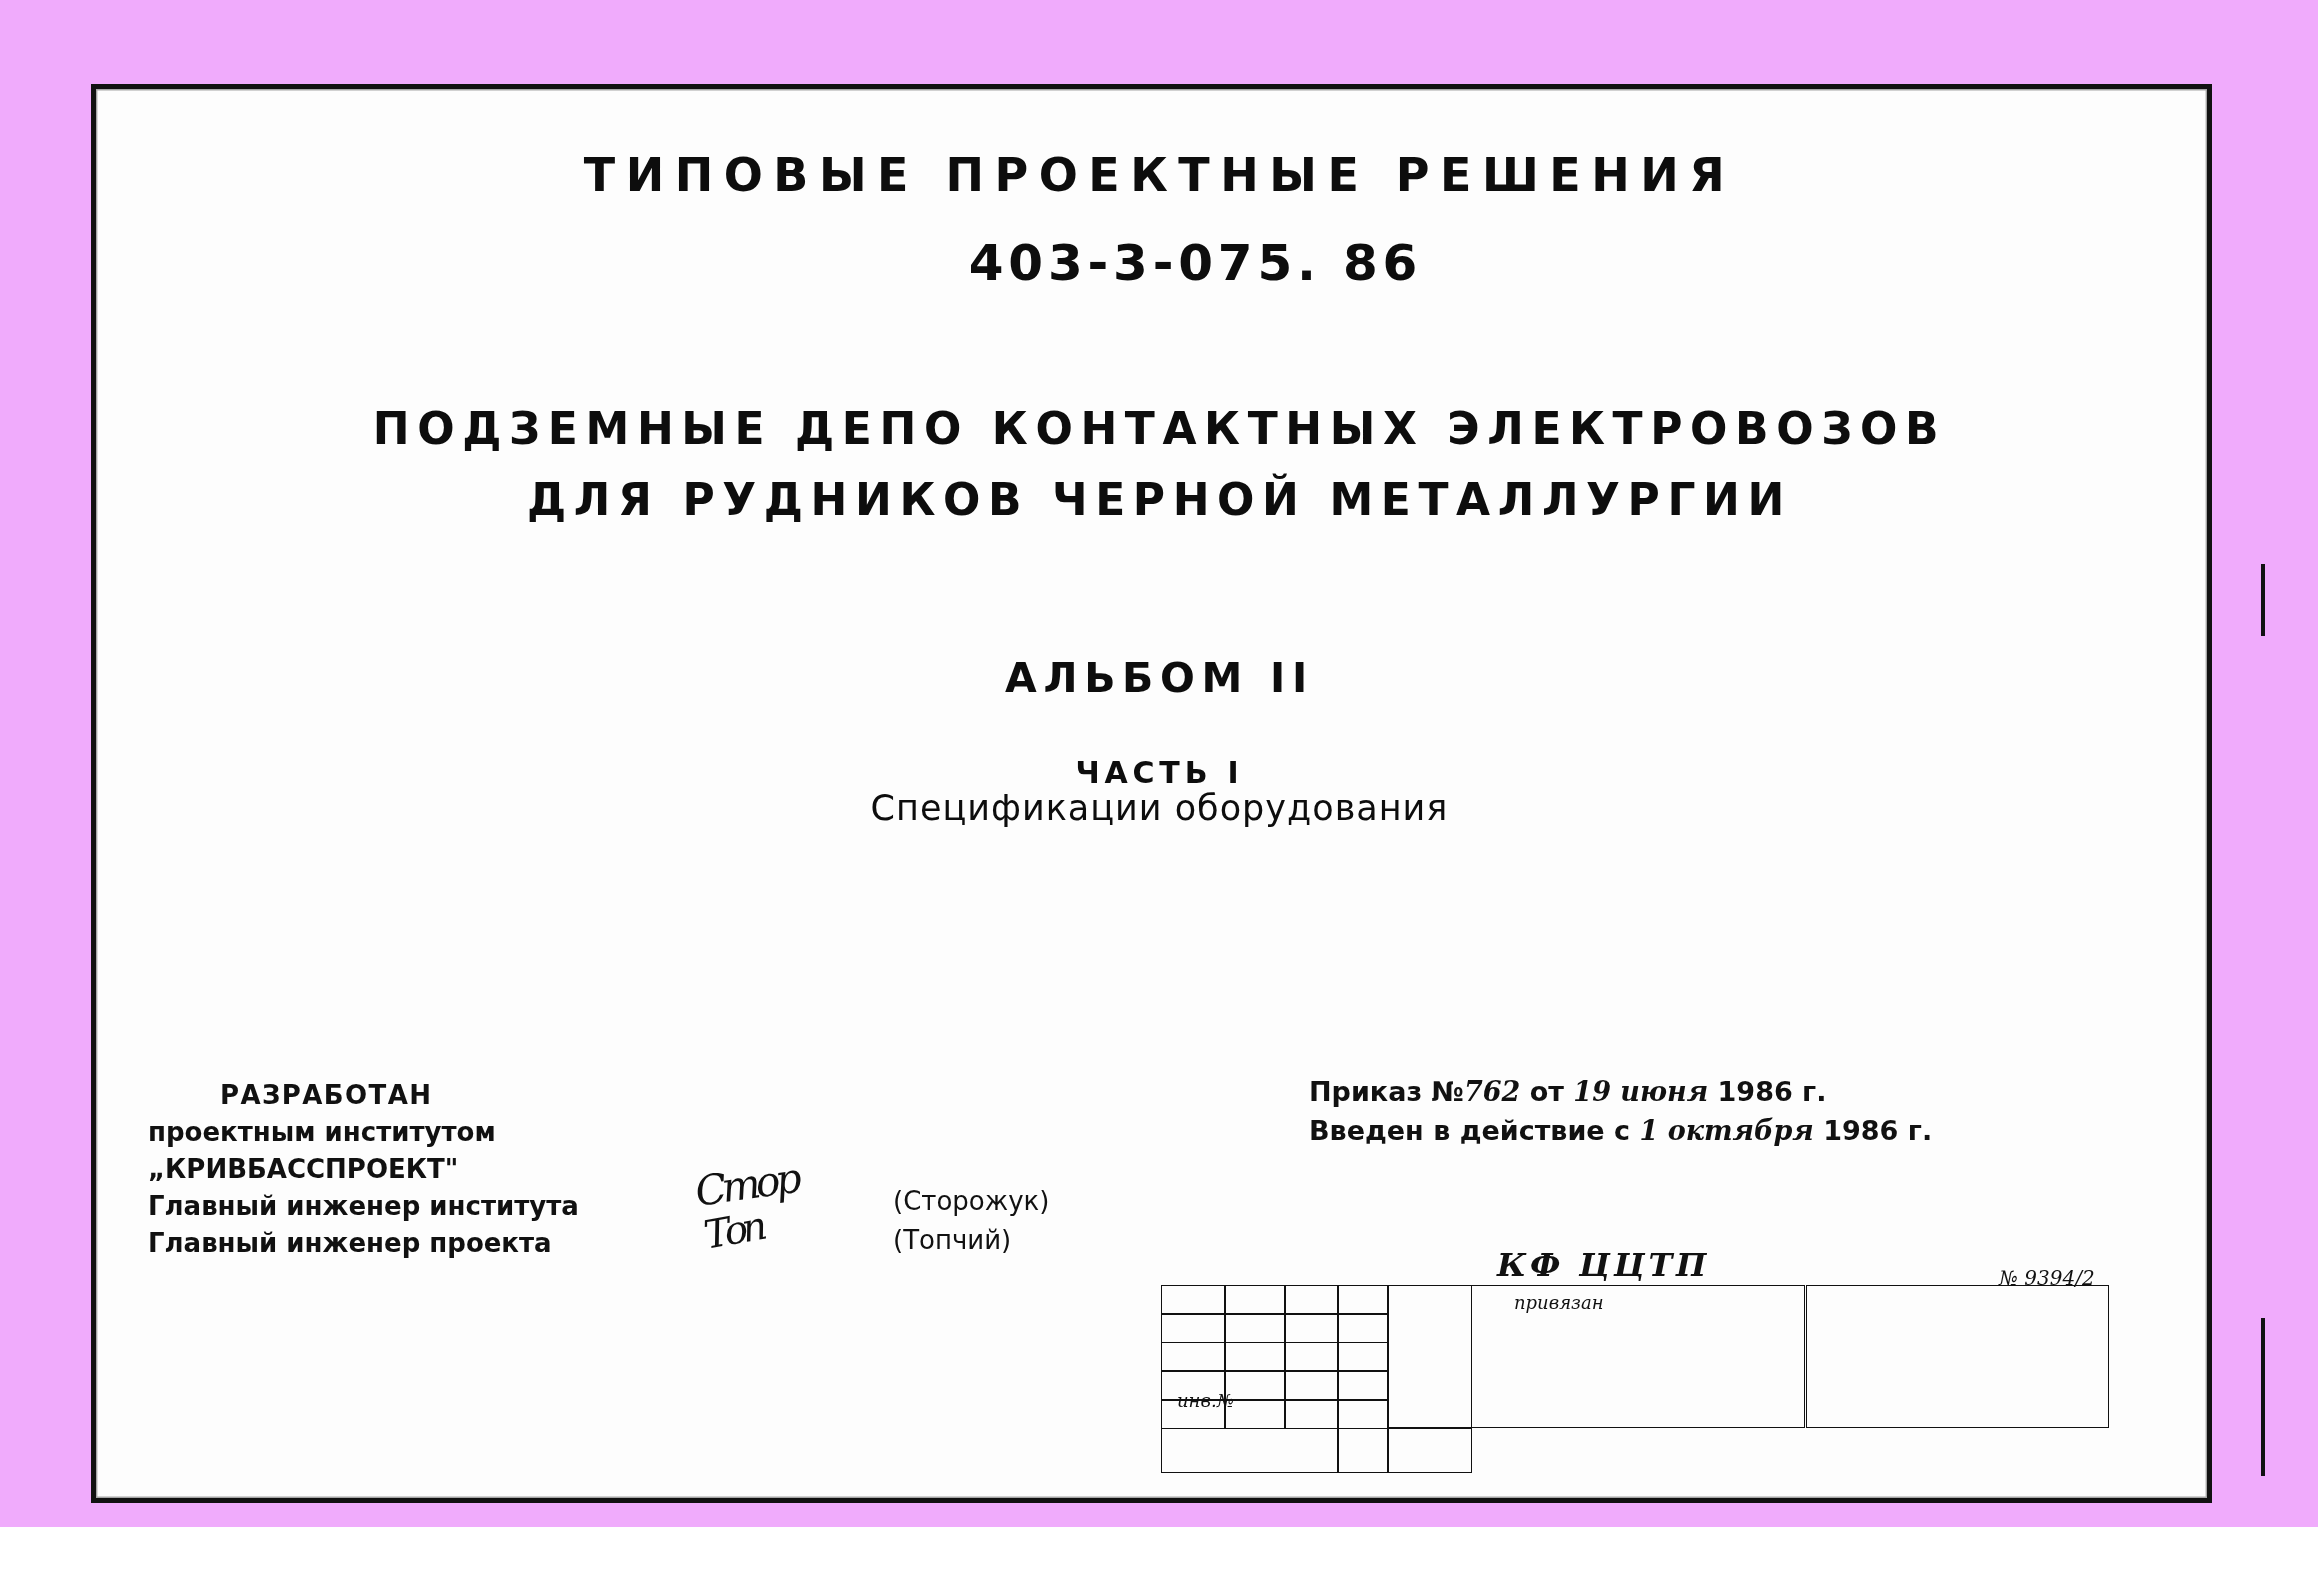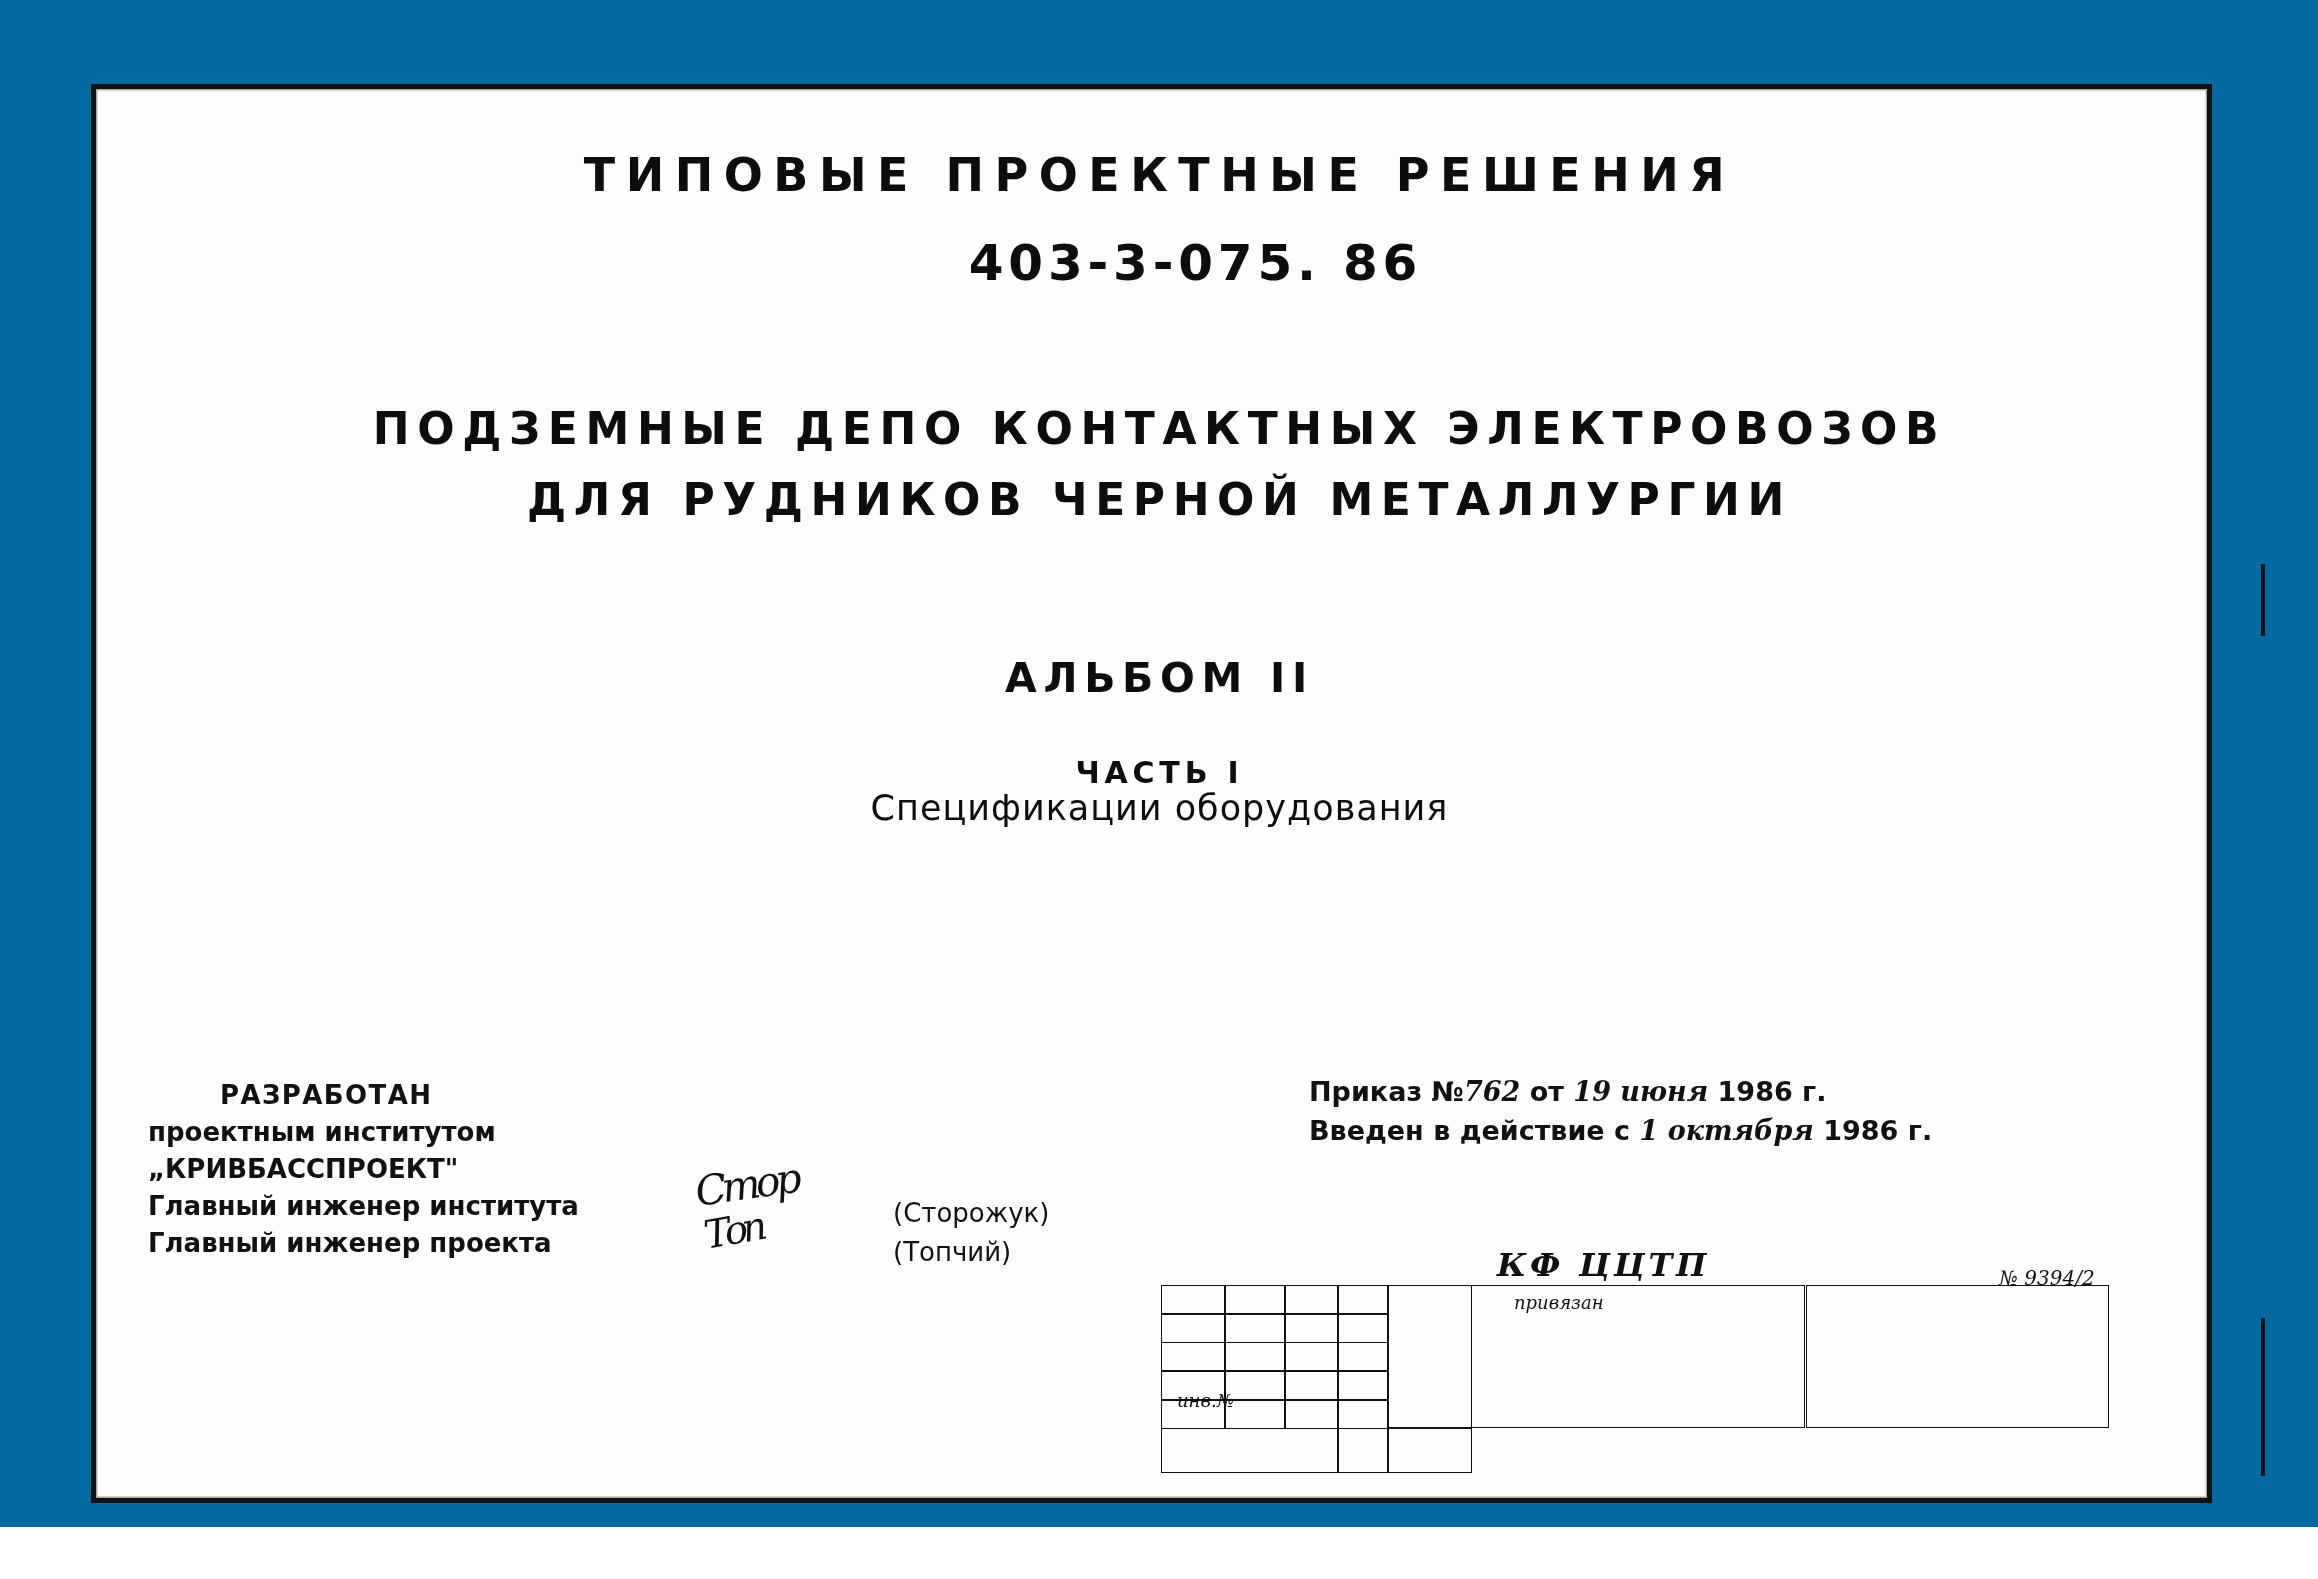--- a/index.html
+++ b/index.html
@@ -7,21 +7,21 @@
     padding: 0;
     background: #ffffff;
   }
   body {
     font-family: "DejaVu Sans", sans-serif;
   }
   .page {
     position: relative;
     width: 2319px;
     height: 1527px;
-    background: #0369a1;
+    background: #f0abfc;
     overflow: hidden;
   }
   
   .frame {
     position: absolute;
     left: 91px;
     top: 84px;
     width: 2111px;
     height: 1409px;
     border: 5.3px solid #111;
@@ -107,21 +107,20 @@
     white-space: nowrap;
   }
   .sign-names {
     position: absolute;
     left: 893px;
     top: 1182px;
     font-size: 26px;
     line-height: 1.5;
     color: #111;
     font-weight: 500;
-    margin-top: 12px;
   }
 
   
   .sig {
     position: absolute;
     color: #111;
     font-family: "DejaVu Serif", serif;
     font-style: italic;
   }
   .sig1 {

